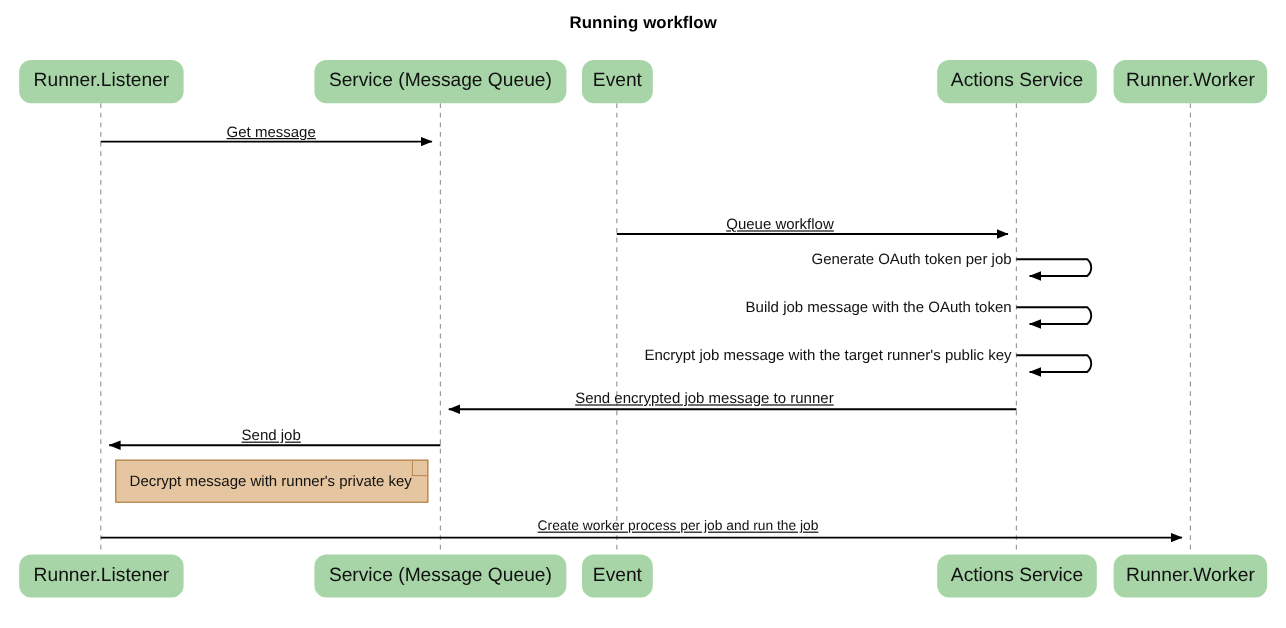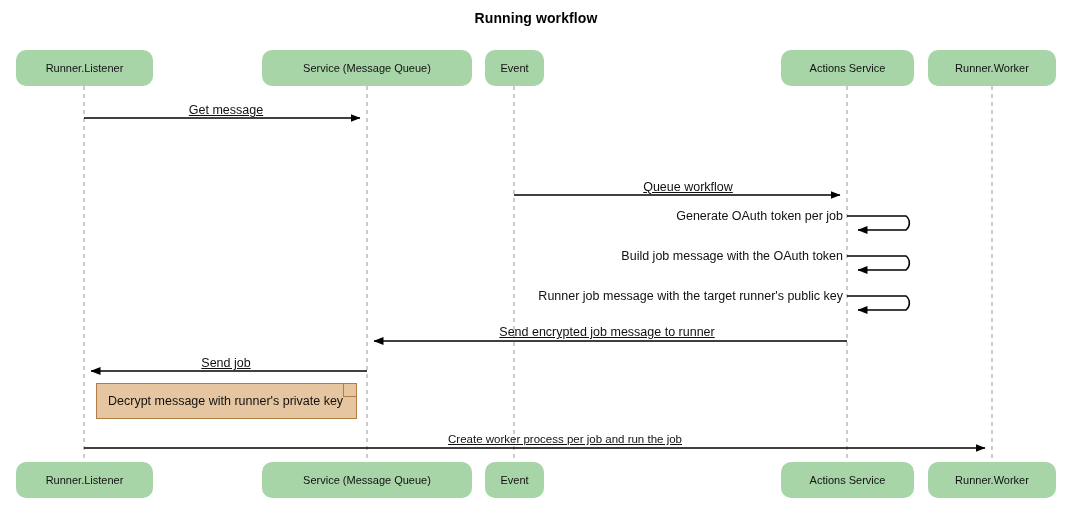--- a/index.html
+++ b/index.html
@@ -37,21 +37,21 @@
     height: 523px;
   }
   .participant {
     position: absolute;
     box-sizing: border-box;
     background: #a8d5a8;
     border-radius: 10px;
     display: flex;
     align-items: center;
     justify-content: center;
-    font-size: 11px;
+    font-size: 16px;
     color: #111111;
     white-space: nowrap;
     height: 36px;
   }
   .note {
     position: absolute;
     box-sizing: border-box;
     background: #e6c6a0;
     border: 1px solid #b07d45;
     display: flex;
@@ -130,29 +130,29 @@
       <path d="M847,296 L906,296 A9,9 0 0 1 906,310 L858,310" marker-end="url(#arrowL)"></path>
 
       <line x1="847" y1="341" x2="374" y2="341" marker-end="url(#arrowL)"></line>
       <line x1="367" y1="371" x2="91" y2="371" marker-end="url(#arrowL)"></line>
       <line x1="84" y1="448" x2="985" y2="448" marker-end="url(#arrowR)"></line>
     </g>
   </svg>
 
   <div class="msg-label center" style="left:226px; top:103px;">Get message</div>
 
-  <div class="msg-label center" style="left:688px; top:180px;">Queue workflow</div>
+  <div class="msg-label center" style="left:650px; top:180px;">Queue workflow</div>
 
   <div class="msg-label right" style="left:843px; top:209px;">Generate OAuth token per job</div>
 
   <div class="msg-label right" style="left:843px; top:249px;">Build job message with the OAuth token</div>
 
-  <div class="msg-label right" style="left:843px; top:289px;">Runner job message with the target runner's public key</div>
+  <div class="msg-label right" style="left:843px; top:289px;">Encrypt job message with the target runner's public key</div>
 
-  <div class="msg-label center" style="left:607px; top:325px;">Send encrypted job message to runner</div>
+  <div class="msg-label center" style="left:587px; top:325px;">Send encrypted job message to runner</div>
 
   <div class="msg-label center" style="left:226px; top:356px;">Send job</div>
 
   <div class="msg-label center small" style="left:539px; top:432px;">Create worker process per job and run the job</div>
 
 
   <div class="note" style="left:96px; top:383px; width:261px;">
     <span>Decrypt message with runner's private key</span>
     <span class="fold"></span>
   </div>

